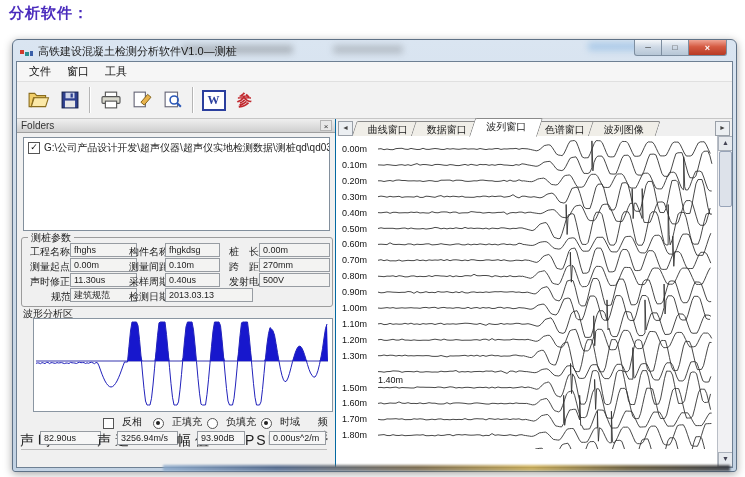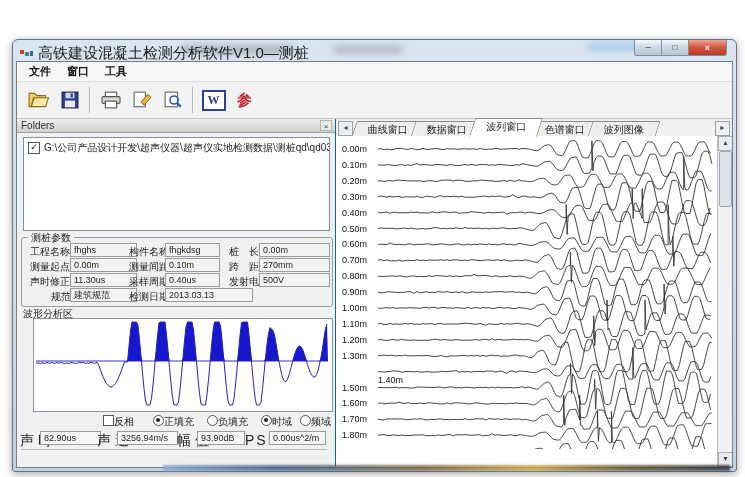--- a/index.html
+++ b/index.html
@@ -7,35 +7,35 @@
           font-family:"Liberation Sans","DejaVu Sans",sans-serif;color:#222;}
   .heading{position:absolute;left:9px;top:4px;font-size:15px;font-weight:bold;color:#4a2bbd;letter-spacing:1px;}
 
   
   .window{position:absolute;left:12px;top:39px;width:723px;height:431px;
           background:linear-gradient(#dae5f1,#c2d2e3);border:1px solid #5e7186;
           border-radius:6px 6px 3px 3px;box-shadow:0 2px 8px rgba(0,0,0,.35);}
   .titlebar{position:absolute;left:0;top:0;right:0;height:21px;overflow:hidden;border-radius:6px 6px 0 0;}
   .glassblob{position:absolute;filter:blur(3px);border-radius:3px;}
   .app-icon{position:absolute;left:7px;top:5px;width:14px;height:11px;}
-  .title-text{position:absolute;left:25px;top:4px;font-size:15px;color:#1c1c1c;white-space:nowrap;}
+  .title-text{position:absolute;left:25px;top:4px;font-size:11px;color:#1c1c1c;white-space:nowrap;}
   .capbtns{position:absolute;right:9px;top:0;display:flex;}
   .capbtn{width:26px;height:15px;border:1px solid #88552f00;border:1px solid #7d8ea0;border-top:none;
           background:linear-gradient(#f4f7fa,#cfdae6 45%,#b6c6d6);display:flex;align-items:center;justify-content:center;
           font-size:8px;color:#333;margin-left:-1px;}
   .capbtn:first-child{border-radius:0 0 0 3px;}
   .capbtn.close{width:37px;background:linear-gradient(#f0a494,#d55b43 45%,#b83a24);color:#fff;
           border-radius:0 0 3px 0;font-size:9px;font-weight:bold;}
 
   .client{position:absolute;left:3px;right:3px;top:21px;bottom:3px;background:#f0f0f0;
           border:1px solid #6e8093;display:flex;flex-direction:column;overflow:hidden;}
 
   
   .menubar{height:19px;background:#f6f6f6;border-bottom:1px solid #e0e0e0;display:flex;align-items:center;padding-left:4px;}
-  .menu-item{font-size:11px;padding:18px 8px;color:#111;font-weight:bold;}
+  .menu-item{font-size:11px;padding:18px 8px;color:#111;}
   .toolbar{height:36px;background:#f2f2f2;border-bottom:1px solid #c6c6c6;display:flex;align-items:center;padding-left:6px;}
   .tbtn{width:31px;height:28px;display:flex;align-items:center;justify-content:center;}
   .ticon{width:22px;height:20px;display:flex;align-items:center;justify-content:center;}
   .ticon svg{width:22px;height:18px;}
   .tsep{width:1px;height:26px;background:#b5b5b5;border-right:1px solid #fff;margin:0 4px;}
   .word-glyph{width:20px;height:17px;background:#fff;border:2px solid #2b3f9e;color:#2b3f9e;
           font-weight:bold;font-size:12px;display:flex;align-items:center;justify-content:center;font-family:"Liberation Serif","DejaVu Serif",serif;}
   .param-glyph{color:#c1272d;font-size:15px;font-weight:bold;}
 
   .workspace{flex:1;position:relative;background:#f0f0f0;}
@@ -50,21 +50,21 @@
   .tree-item{display:flex;align-items:center;gap:4px;padding:3px 2px 0 4px;font-size:10px;white-space:nowrap;overflow:hidden;}
   .checkbox{flex:0 0 auto;width:10px;height:10px;border:1px solid #555;background:#fff;font-size:9px;line-height:9px;text-align:center;color:#111;}
   .groupbox{position:absolute;left:4px;top:118px;width:310px;height:68px;border:1px solid #9c9c9c;border-radius:3px;}
   .legend{position:absolute;top:-7px;left:6px;background:#f0f0f0;padding:0 3px;font-size:10px;color:#222;}
   .plabel{position:absolute;font-size:10px;color:#222;white-space:nowrap;}
   .pfield{position:absolute;height:12px;background:#f3f3f2;border:1px solid #979ca2;font-size:9px;
           line-height:12px;padding-left:3px;color:#222;white-space:nowrap;overflow:hidden;}
   .wavelabel{position:absolute;left:6px;top:188px;font-size:10px;color:#222;}
   .wavebox{position:absolute;left:16px;top:199px;width:298px;height:92px;background:#fff;border:1px solid #8a96a2;box-sizing:content-box;}
   .ctrlrow{position:absolute;left:0;top:296px;right:0;height:14px;font-size:10px;}
-  .ctrl{position:absolute;display:flex;align-items:flex-start;gap:0;top:0;}
+  .ctrl{position:absolute;display:flex;align-items:flex-end;gap:8px;top:0;}
   .cbox{width:9px;height:9px;border:1px solid #555;background:#fff;}
   .radio{width:9px;height:9px;border:1px solid #555;border-radius:50%;background:#fff;position:relative;}
   .radio.sel::after{content:"";position:absolute;left:2px;top:2px;width:4px;height:4px;border-radius:50%;background:#222;}
   .readrow{position:absolute;left:0;top:312px;right:0;height:14px;}
   .rlabel{position:absolute;top:1px;font-size:14px;color:#222;white-space:nowrap;}
   .rlabel.psd{letter-spacing:2px;}
   .rfield{position:absolute;top:0;height:12px;background:#f6f6f6;border:1px solid #979ca2;font-size:9px;
           line-height:12px;padding-left:3px;color:#222;white-space:nowrap;}
   .clipline{position:absolute;left:4px;right:8px;top:330px;height:3px;border-top:1px solid #bbb;overflow:hidden;
           font-size:9px;color:#888;line-height:6px;padding-left:4px;}
@@ -97,20 +97,21 @@
   .grip{position:absolute;right:1px;bottom:1px;width:13px;height:13px;
         background:repeating-linear-gradient(135deg,transparent 0 3px,#b8b8b8 3px 4px,#fff 4px 5px);
         clip-path:polygon(100% 0,100% 100%,0 100%);}
   .bottom-glass{position:absolute;left:150px;right:6px;bottom:0px;height:6px;opacity:.85;filter:blur(1px);
         background:linear-gradient(90deg,#8aa8ca,#51688c 20%,#7d6a49 45%,#caa94c 65%,#6a5a35 82%,#33343a);}
 </style>
 </head>
 <body>
 
 <div class="screen">
+  <div class="heading">分析软件：</div>
 
   <div class="window">
     <div class="titlebar">
       <div class="glassblob" style="left:168px;top:5px;width:112px;height:9px;background:rgba(70,70,70,.28);"></div>
       <div class="glassblob" style="left:320px;top:5px;width:70px;height:9px;background:rgba(70,70,70,.22);"></div>
       <div class="glassblob" style="left:575px;top:2px;width:90px;height:9px;background:rgba(125,175,225,.45);"></div>
       <div class="app-icon">
         <svg viewBox="0 0 14 11" width="14" height="11">
           <rect x="0" y="2" width="4" height="4" fill="#d03a2b"></rect>
           <rect x="5" y="4" width="4" height="4" fill="#2a8f8f"></rect>

